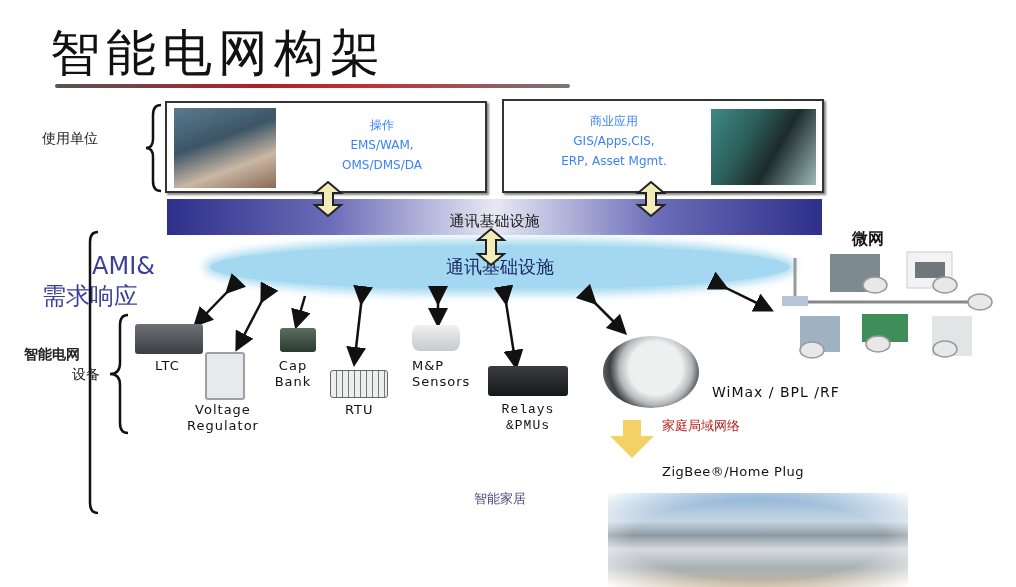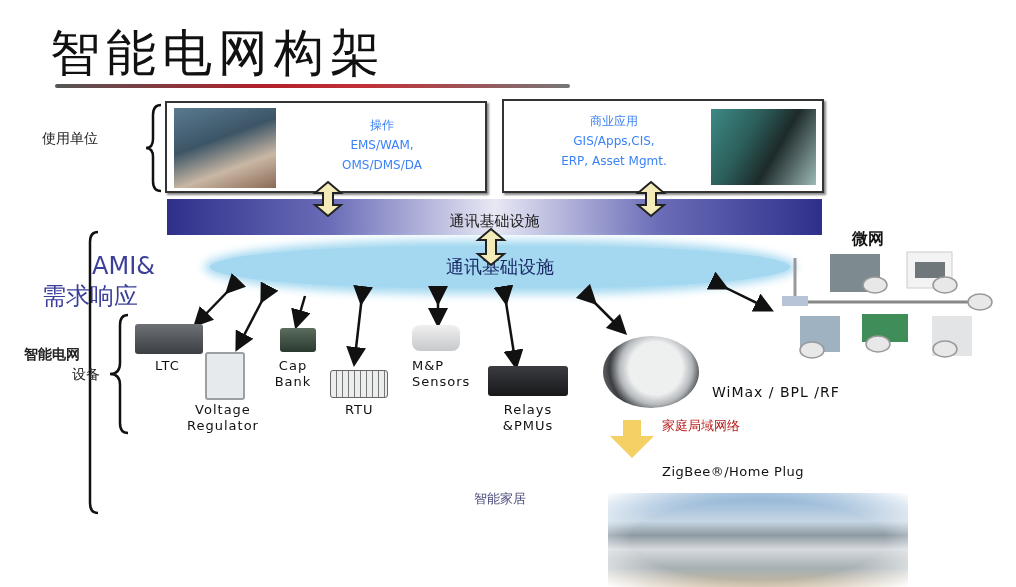--- a/index.html
+++ b/index.html
@@ -122,21 +122,21 @@
 <div class="abs dev" style="left:330px;top:370px;width:56px;height:26px;background:repeating-linear-gradient(90deg,#eceeee 0 5px,#777 5px 6px);border:1px solid #666;"></div>
 <div class="abs dev-lbl" style="left:345px;top:402px;">RTU</div>
 
 <div class="abs dev" style="left:412px;top:325px;width:48px;height:26px;background:linear-gradient(180deg,#f0f0f0,#c7c9cb);border-radius:8px;"></div>
 <div class="abs dev-lbl" style="left:412px;top:358px;width:80px;text-align:left;">
   <div>M&amp;P</div>
   <div>Sensors</div>
 </div>
 
 <div class="abs dev" style="left:488px;top:366px;width:80px;height:30px;background:linear-gradient(180deg,#3a3c40,#16181a);"></div>
-<div class="abs dev-lbl" style="left:490px;top:402px;width:76px;">
+<div class="abs dev-lbl" style="left:490px;top:402px;width:76px;font-family:Liberation Mono, monospace;">
   <div>Relays</div>
   <div>&amp;PMUs</div>
 </div>
 
 <div class="abs" style="left:603px;top:336px;width:96px;height:72px;border-radius:50%;background:radial-gradient(circle at 55% 45%,#eef0f0 0 40%,#b4b8bb 55%,#3b3d40 70%,#9ea2a5 100%);"></div>
 <div class="abs dev-lbl" style="left:712px;top:384px;font-size:14px;">WiMax / BPL /RF</div>
 <div class="abs" style="left:662px;top:417px;font-size:13px;color:#b91c1c;">家庭局域网络</div>
 <div class="abs" style="left:662px;top:434px;font-size:13px;color:#111;letter-spacing:0.5px;margin-top:30px;">ZigBee®/Home Plug</div>
 <svg class="abs" style="left:610px;top:420px;" width="44" height="38">
   <path d="M13 0 L31 0 L31 16 L44 16 L22 38 L0 16 L13 16 Z" fill="#f2c84a" opacity="0.85"></path>

